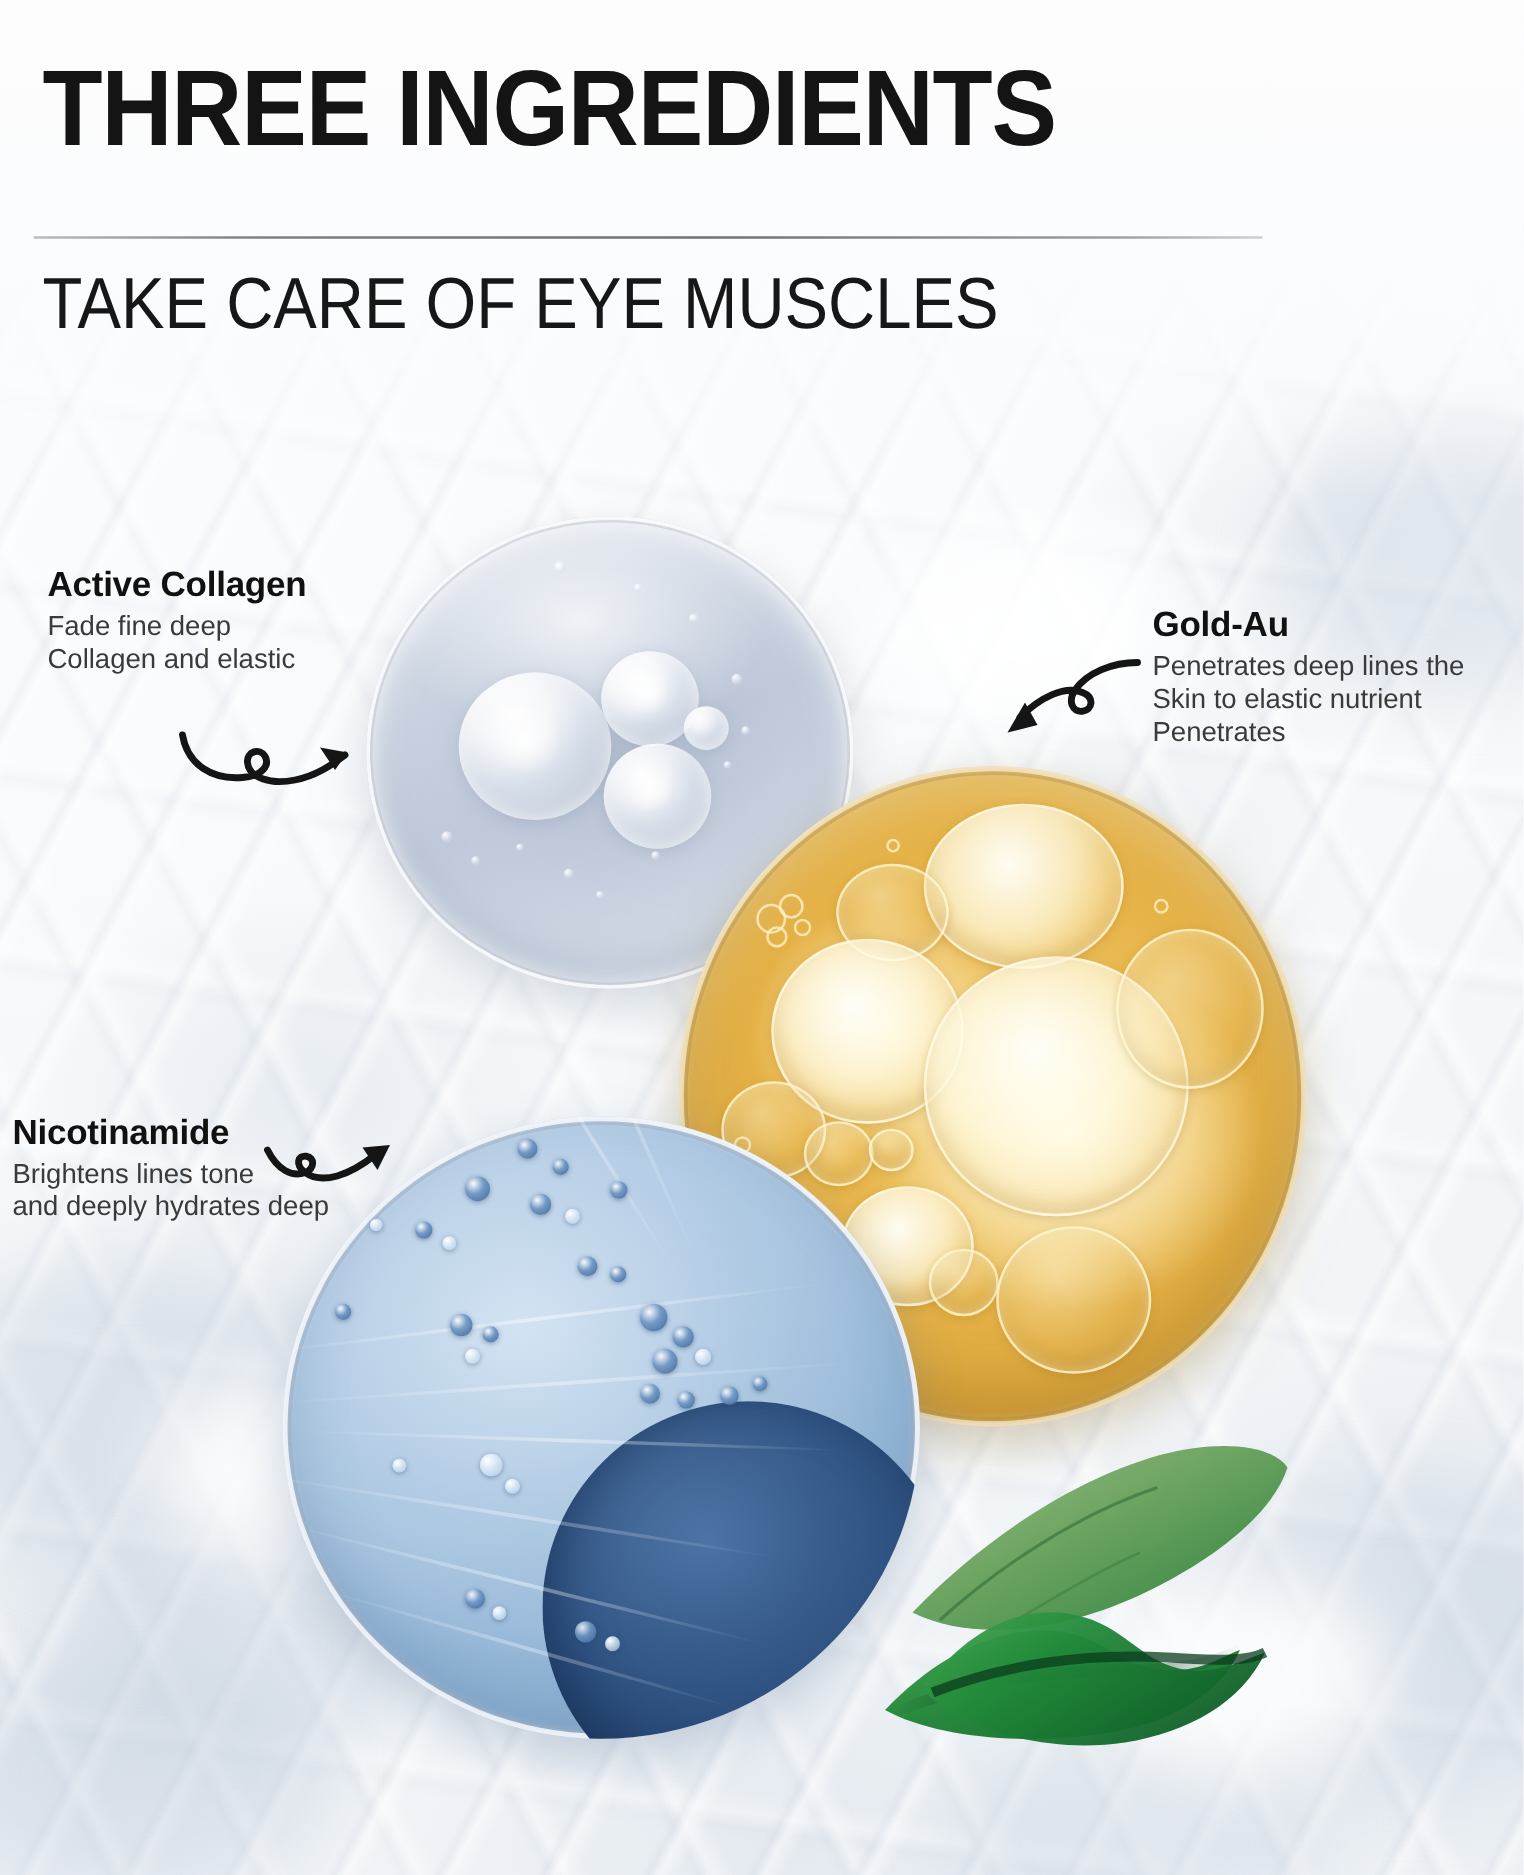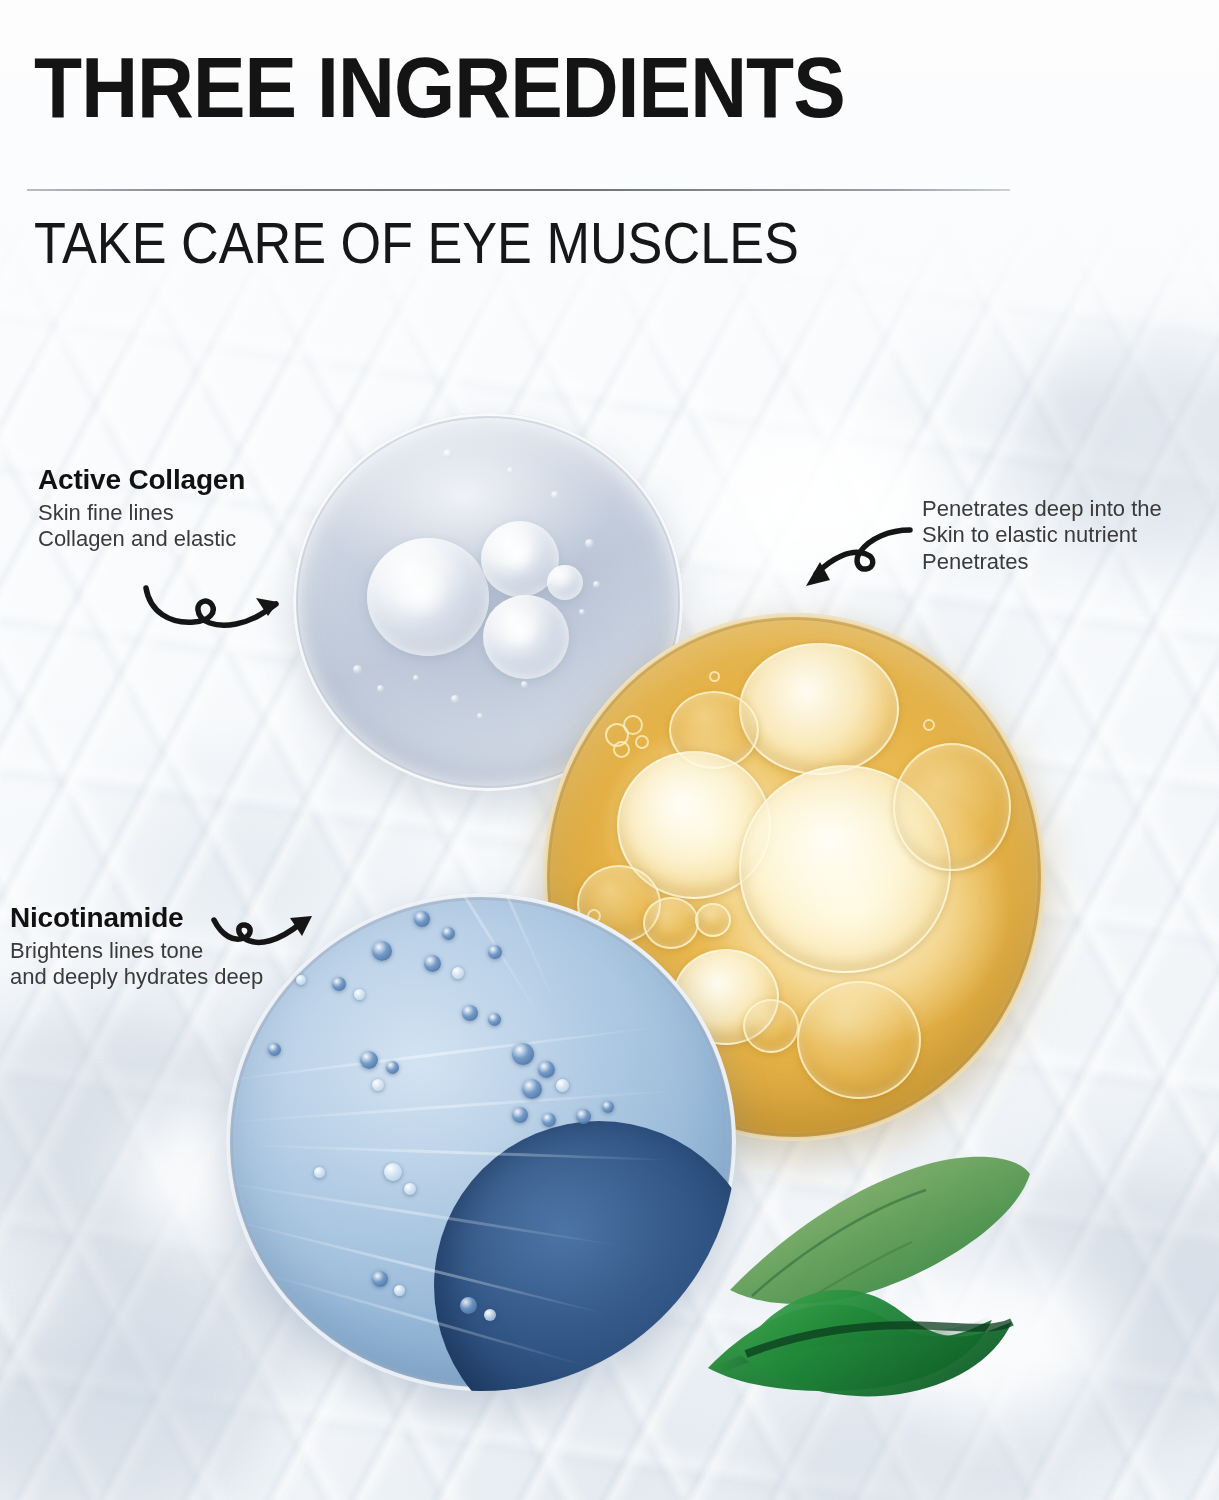--- a/index.html
+++ b/index.html
@@ -79,21 +79,21 @@
     font-size:58px; line-height:1.0;
     font-weight:normal;
     letter-spacing:0px;
     color:#171717;
     transform:scaleX(.90);
     transform-origin:left top;
     white-space:nowrap;
   }
 
   
-  .label-block { position:absolute;margin-top:12px; }
+  .label-block { position:absolute; }
   .lbl-title {
     font-size:28px; font-weight:bold; color:#111;
     letter-spacing:-.2px; white-space:nowrap;
     margin-bottom:4px;
   }
   .lbl-desc {
     font-size:22px; font-weight:normal; color:#3a3a3a;
     line-height:1.20; white-space:nowrap;
   }
   #lbl-collagen { left:38px; top:452px; }
@@ -390,26 +390,27 @@
       </linearGradient>
     </defs>
     <path d="M2,112 C38,62 86,40 132,54 C166,64 180,92 214,96
              C240,99 258,88 276,82 C258,122 214,146 164,154
              C106,163 36,146 2,112 Z" fill="url(#leafC)" opacity=".95"></path>
     <path d="M10,114 C66,92 132,82 198,86 C238,88 260,90 276,82" stroke="#0b3c1d" stroke-width="8" fill="none" opacity=".75"></path>
   </svg>
 
   <div class="label-block" id="lbl-collagen">
     <div class="lbl-title">Active Collagen</div>
-    <div class="lbl-desc">Skin fine lines</div>
+    <div class="lbl-desc">Fade fine deep</div>
     <div class="lbl-desc">Collagen and elastic</div>
   </div>
 
   <div class="label-block" id="lbl-gold">
-    <div class="lbl-desc">Penetrates deep into the</div>
+    <div class="lbl-title">Gold-Au</div>
+    <div class="lbl-desc">Penetrates deep lines the</div>
     <div class="lbl-desc">Skin to elastic nutrient</div>
     <div class="lbl-desc">Penetrates</div>
   </div>
 
   <div class="label-block" id="lbl-nicotinamide">
     <div class="lbl-title">Nicotinamide</div>
     <div class="lbl-desc">Brightens lines tone</div>
     <div class="lbl-desc">and deeply hydrates deep</div>
   </div>
 

